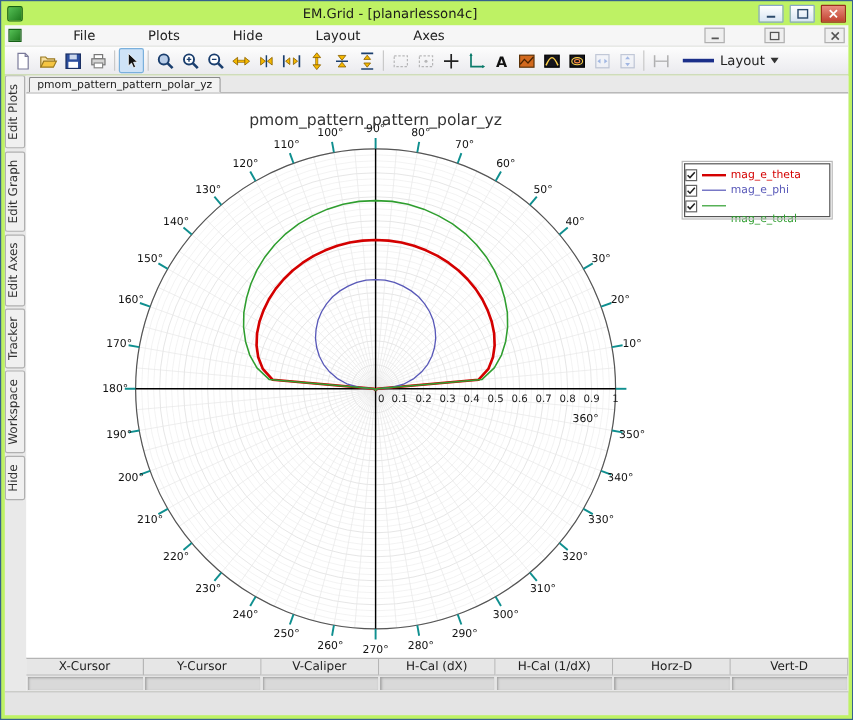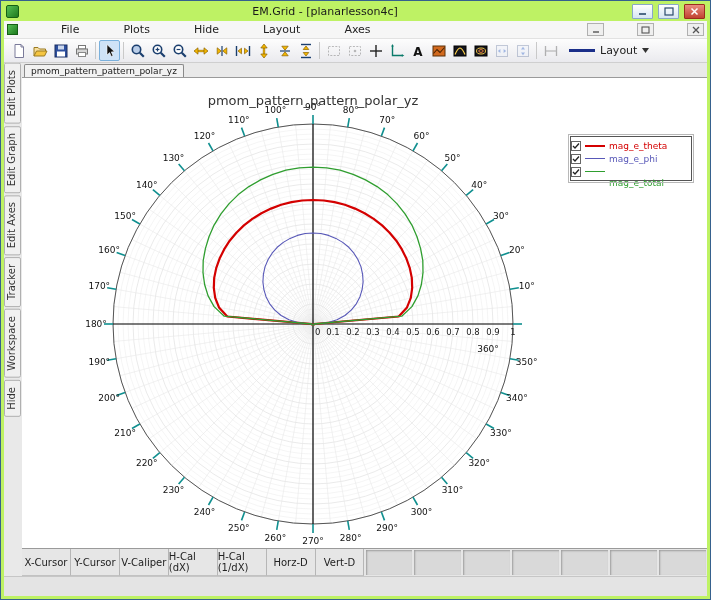--- a/index.html
+++ b/index.html
@@ -43,21 +43,21 @@
   #polar-svg { position:absolute; left:0; top:0; }
   #polar-svg text { font-family:"DejaVu Sans",sans-serif; }
 
   .legend { position:absolute; left:548px; top:58px; width:122px; border:1px solid #555; outline:1px solid #b8b8b8; outline-offset:1px; background:#fff; padding:3px 0; display:flex; flex-direction:column; gap:2px; }
   .legend-row { display:flex; align-items:center; gap:4px; height:11px; }
   .lcheck { width:10px; height:10px; border:1px solid #666; background:#fff; display:flex; align-items:center; justify-content:center; flex:0 0 auto; }
   .lline { width:20px; height:0; flex:0 0 auto; }
   .llabel { font-size:9px; white-space:nowrap; }
 
   
-  .cursor-table { height:28px; border-top:1px solid #9a9a9a; display:flex; flex-direction:row; background:#e6e6e6; }
+  .cursor-table { height:28px; border-top:1px solid #9a9a9a; display:flex; flex-direction:column; background:#e6e6e6; }
   .ct-row { display:flex; flex:1; }
   .ct-head .ct-cell { background:#e6e6e6; border-right:1px solid #b6b6b6; border-bottom:1px solid #c2c2c2; font-size:10px; color:#222; }
   .ct-cell { flex:1; display:flex; align-items:center; justify-content:center; }
   .ct-val .ct-cell { background:#d9d9d9; box-shadow:inset 1px 1px 2px rgba(0,0,0,.28); margin:1px 1px 1px 1px; font-size:10px; color:#222; }
 
   .bottom-strip { height:20px; background:#e4e4e4; border-top:1px solid #c6c6c6; }
 </style>
 </head>
 <body>
 

